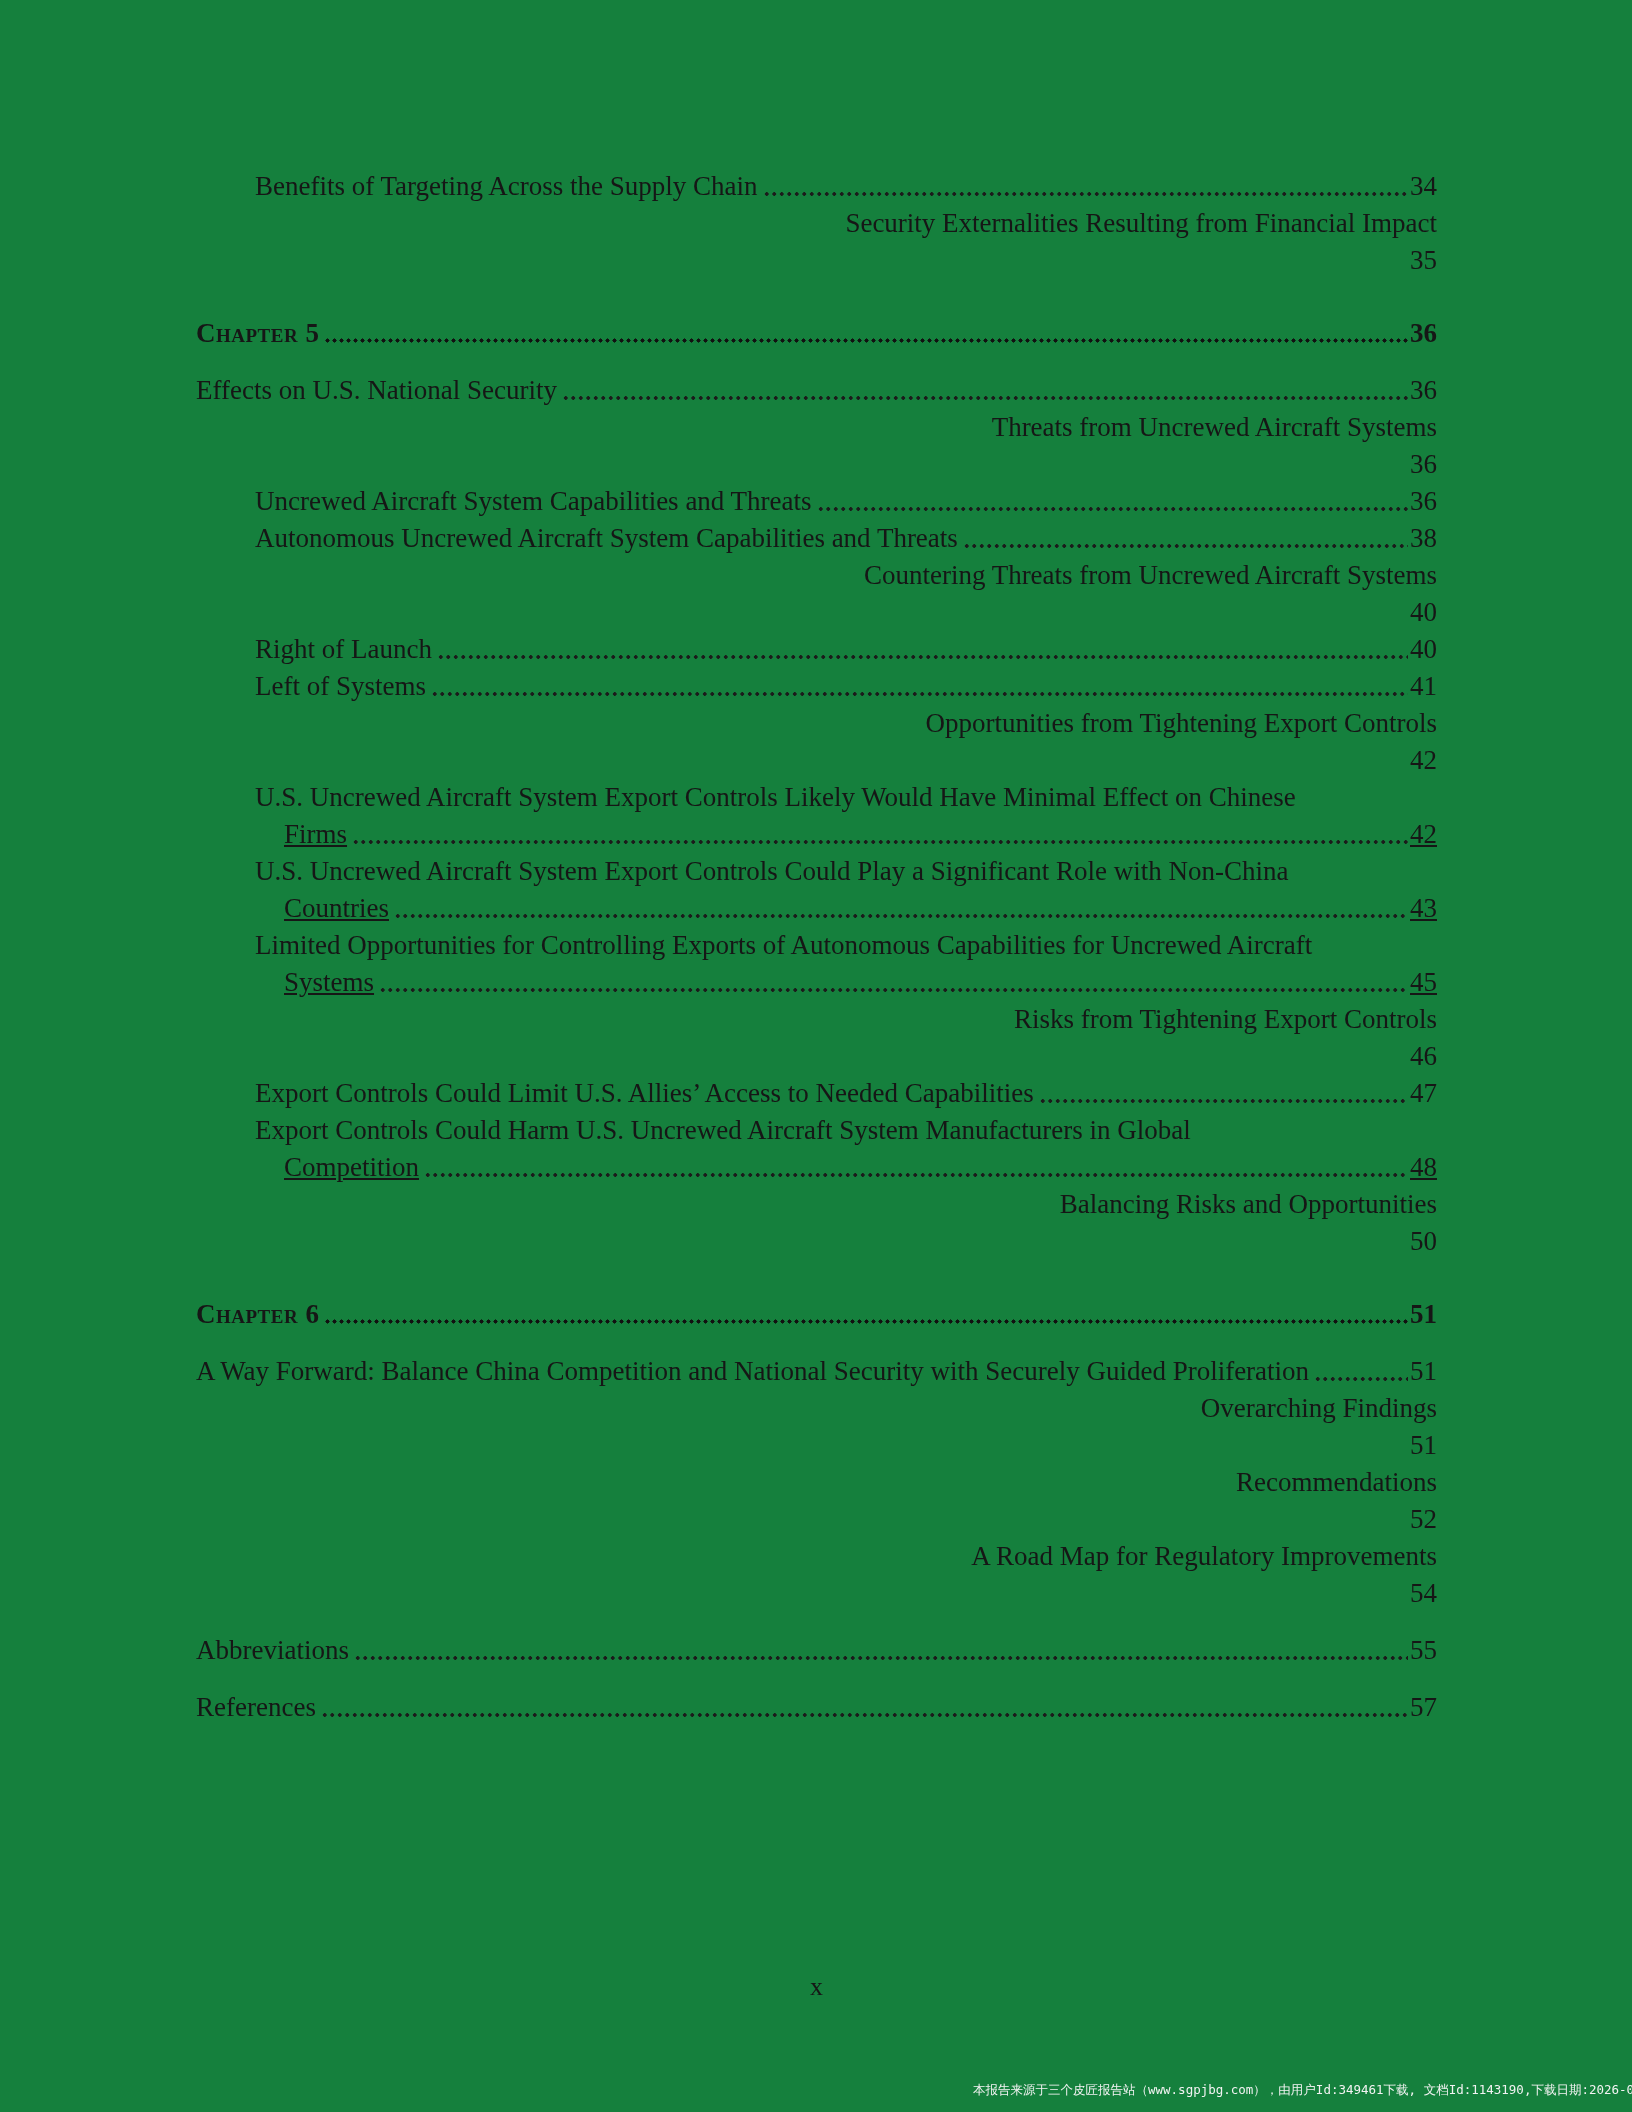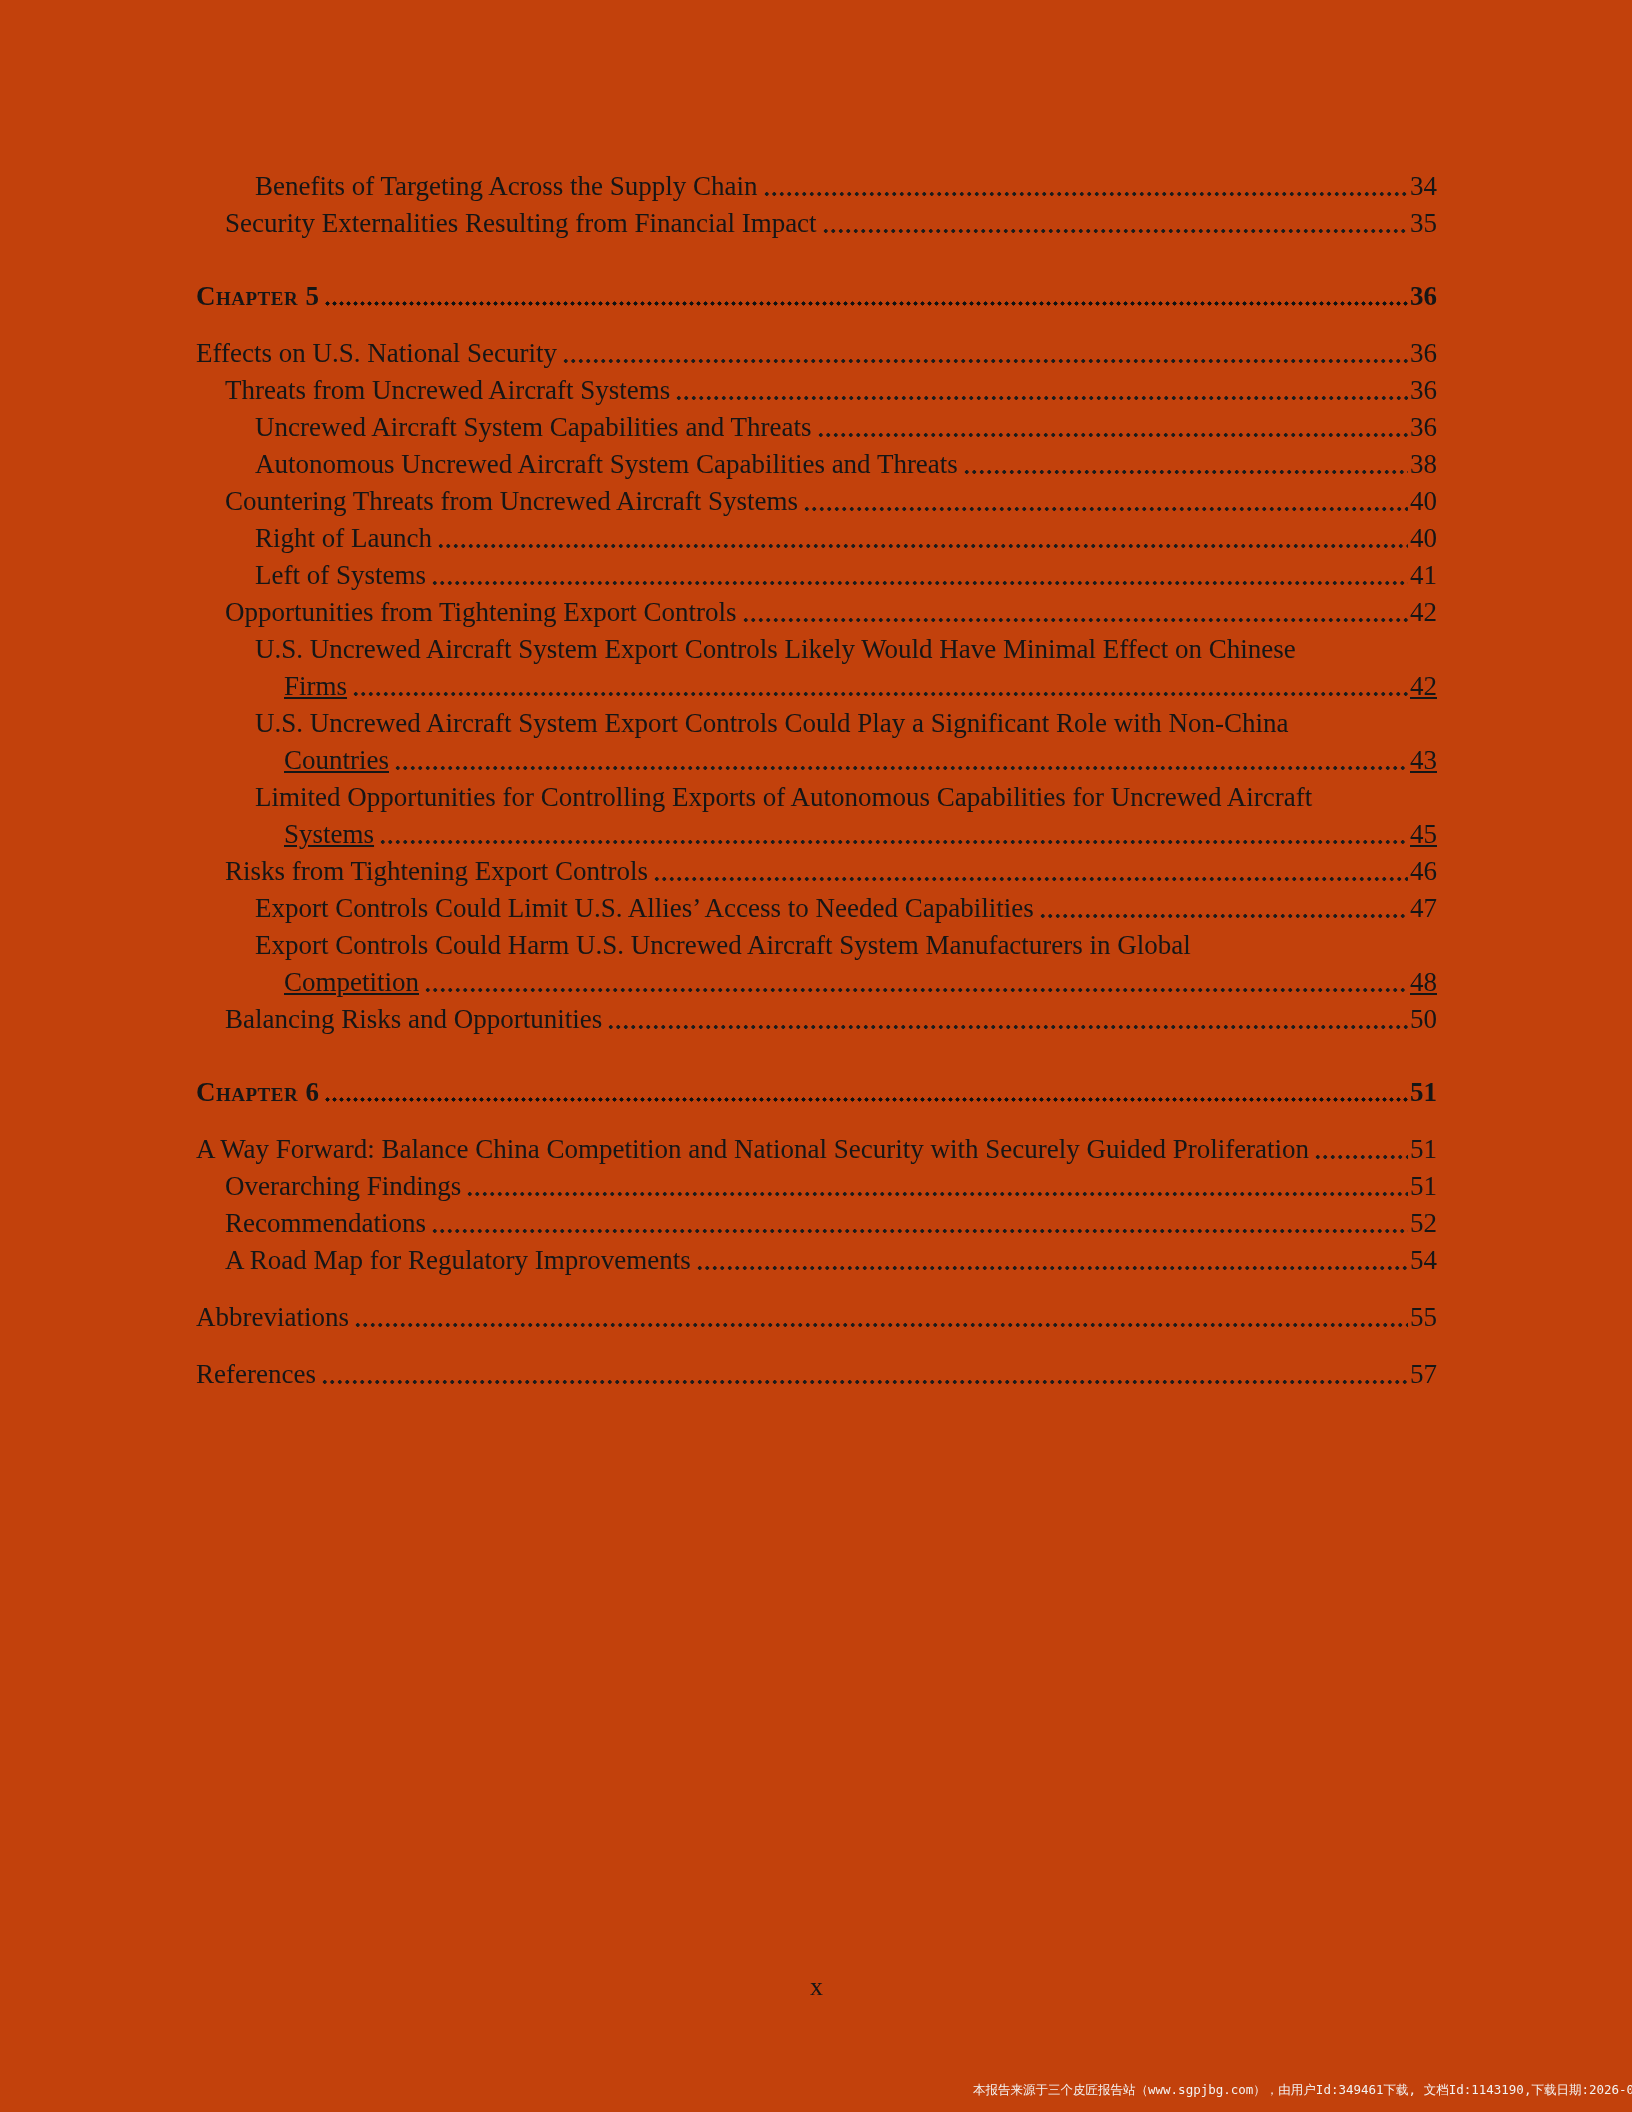--- a/index.html
+++ b/index.html
@@ -1,20 +1,20 @@
 <!DOCTYPE html>
 <html><head>
 <meta charset="utf-8">
 <style>
   html, body { margin: 0; padding: 0; background: #ffffff; }
   .page {
     position: relative;
     width: 1632px;
     height: 2112px;
-    background: #c2410c;
+    background: #15803d;
     overflow: hidden;
     font-family: "Liberation Serif", "DejaVu Serif", serif;
     color: #161616;
   }
   .toc {
     position: absolute;
     left: 196px;
     top: 168px;
     width: 1241px;
   }
@@ -37,21 +37,21 @@
     background-position: left calc(100% - 8px);
   }
   .row .pg { flex: 0 0 auto; }
   .row.bold { font-weight: 700; }
   .row.bold .txt { font-variant: small-caps; letter-spacing: 0.5px; }
   .row.bold .leader {
     background-image: radial-gradient(circle, #111111 1.9px, transparent 2.2px);
     background-size: 7px 7px;
   }
   .lvl-0 { padding-left: 0; margin-top: 20px; }
-  .lvl-1 { padding-left: 29px; }
+  .lvl-1 { padding-left: 29px; flex-direction: column; }
   .lvl-2 { padding-left: 59px; }
   .lvl-3 { padding-left: 88px; text-decoration: underline; }
   .gap-20 { margin-top: 36px; }
   .gap-40 { }
   .footer-folio {
     position: absolute;
     left: 196px;
     width: 1241px;
     top: 1972px;
     text-align: center;

